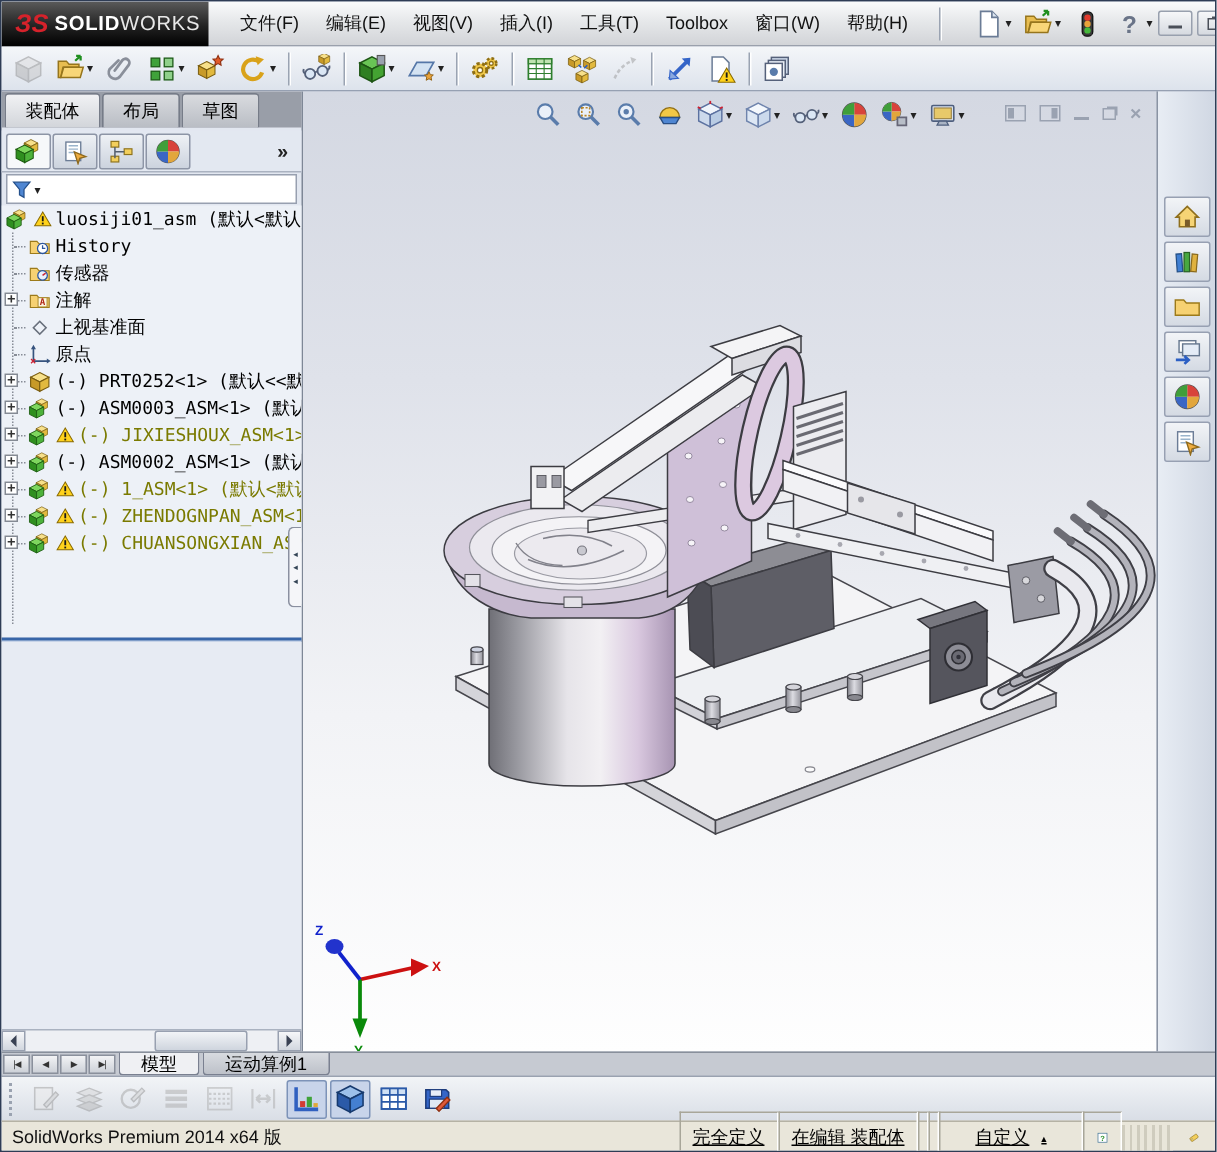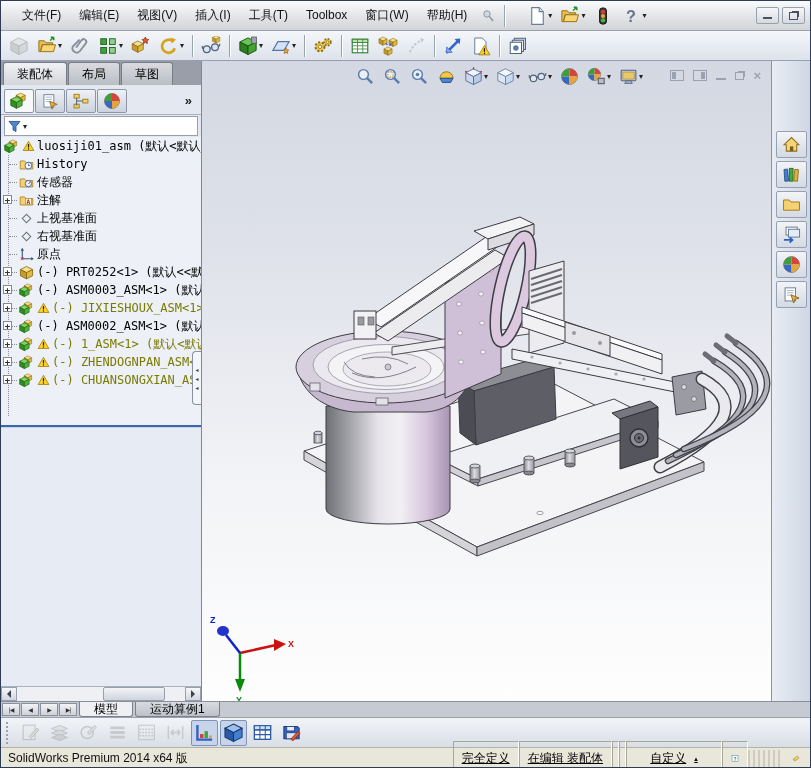--- a/index.html
+++ b/index.html
@@ -134,20 +134,25 @@
   .grip{width:34px;height:18px;margin-right:2px;
         background:repeating-linear-gradient(90deg,#cfccbe 0 2px,#e9e6da 2px 5px);}
   .scell .ticon{width:15px;height:15px;}
 </style>
 </head>
 <body>
 
 <div class="app">
 
   <div class="titlebar">
+    <div class="logo">
+      <span class="sym">ЗS</span>
+      <span class="solid">SOLID</span>
+        <span class="works">WORKS</span>
+    </div>
     <div class="menubar" id="menubar">
         <span class="menuitem">文件(F)</span>
         <span class="menuitem">编辑(E)</span>
         <span class="menuitem">视图(V)</span>
         <span class="menuitem">插入(I)</span>
         <span class="menuitem">工具(T)</span>
         <span class="menuitem">Toolbox</span>
         <span class="menuitem">窗口(W)</span>
         <span class="menuitem">帮助(H)</span>
       </div>
@@ -520,28 +525,20 @@
             <span class="ticon">
               <svg viewBox="0 0 16 16" width="100%" height="100%">
                 <rect x="4.8" y="4.8" width="6.4" height="6.4" transform="rotate(45 8 8)" fill="none" stroke="#69707c" stroke-width="1.1"></rect>
               </svg>
             </span>
             <span class="tlabel">上视基准面</span>
           </div>
           <div class="trow">
             <span class="ticon">
               <svg viewBox="0 0 16 16" width="100%" height="100%">
-                <rect x="4.8" y="4.8" width="6.4" height="6.4" transform="rotate(45 8 8)" fill="none" stroke="#69707c" stroke-width="1.1"></rect>
-              </svg>
-            </span>
-            <span class="tlabel">右视基准面</span>
-          </div>
-          <div class="trow">
-            <span class="ticon">
-              <svg viewBox="0 0 16 16" width="100%" height="100%">
                 <path d="M3.5,2.5 V12.5 H13.5" fill="none" stroke="#36537e" stroke-width="1.2"></path>
                 <polygon points="1.7,4 5.3,4 3.5,.8" fill="#36537e"></polygon>
                 <polygon points="13,10.7 13,14.3 15.8,12.5" fill="#36537e"></polygon>
                 <path d="M1.8,11 l3,3 M1.8,14 l3,-3" stroke="#c23" stroke-width=".9"></path>
               </svg>
             </span>
             <span class="tlabel">原点</span>
           </div>
           <div class="trow">
             <span class="exp">+</span>

